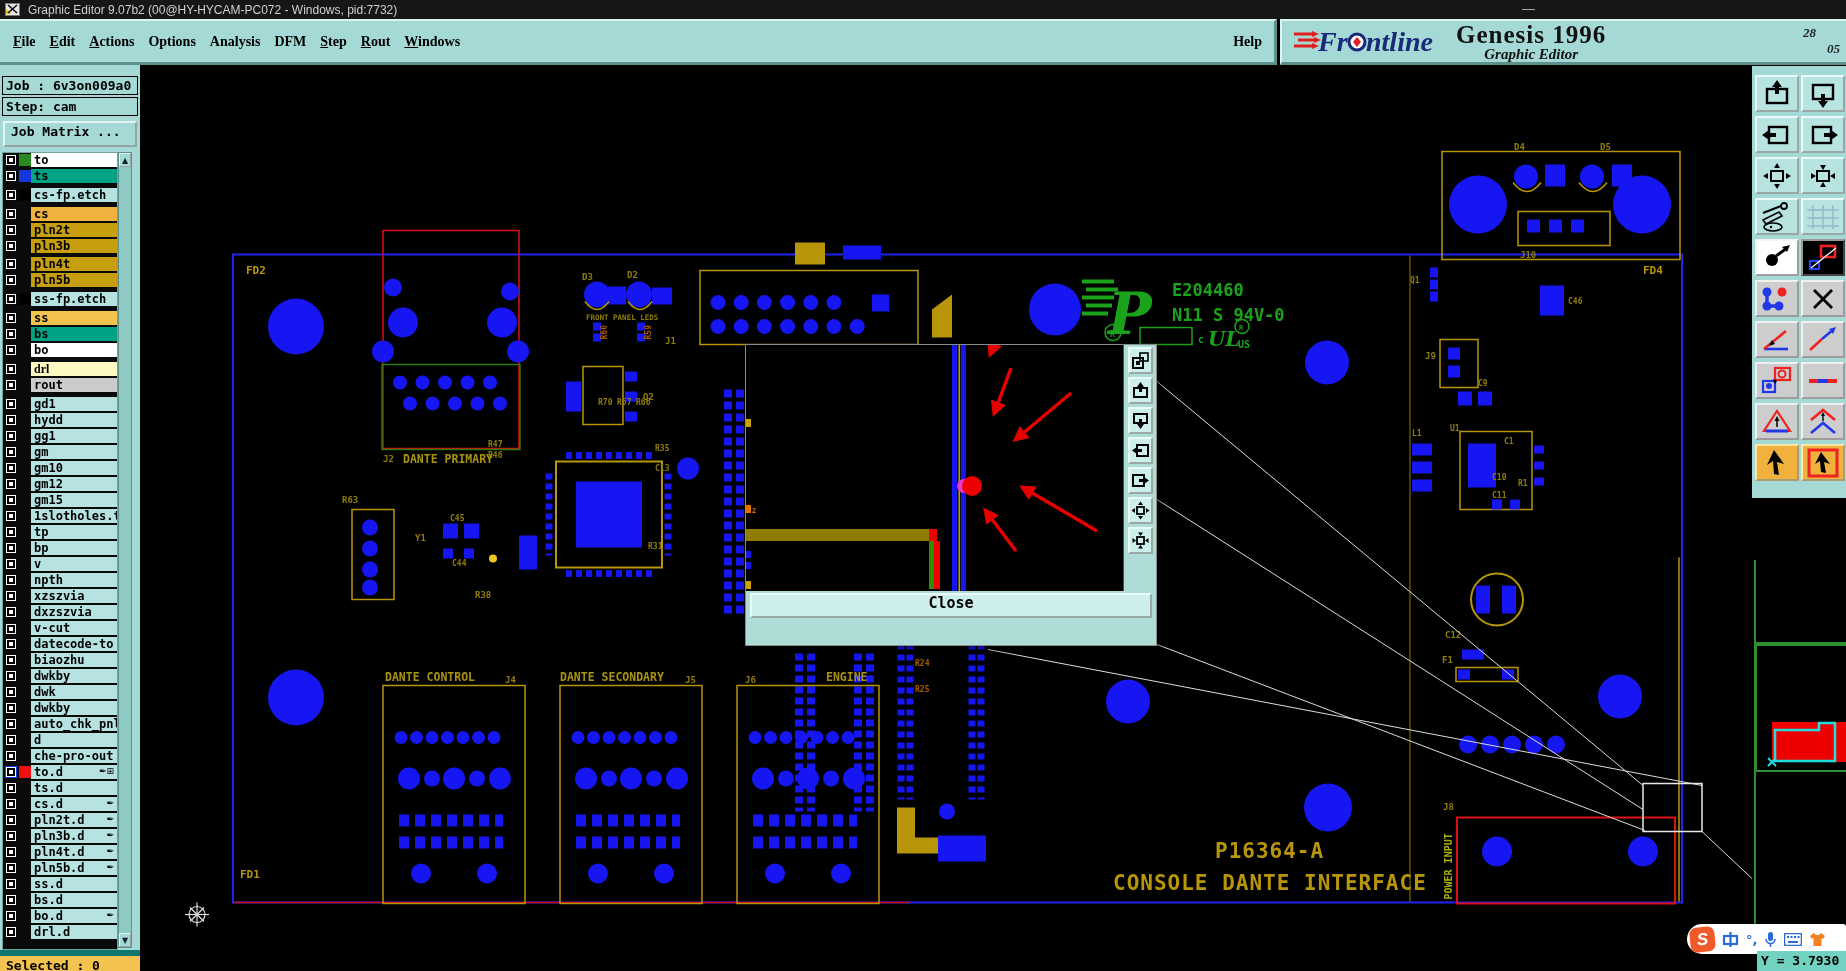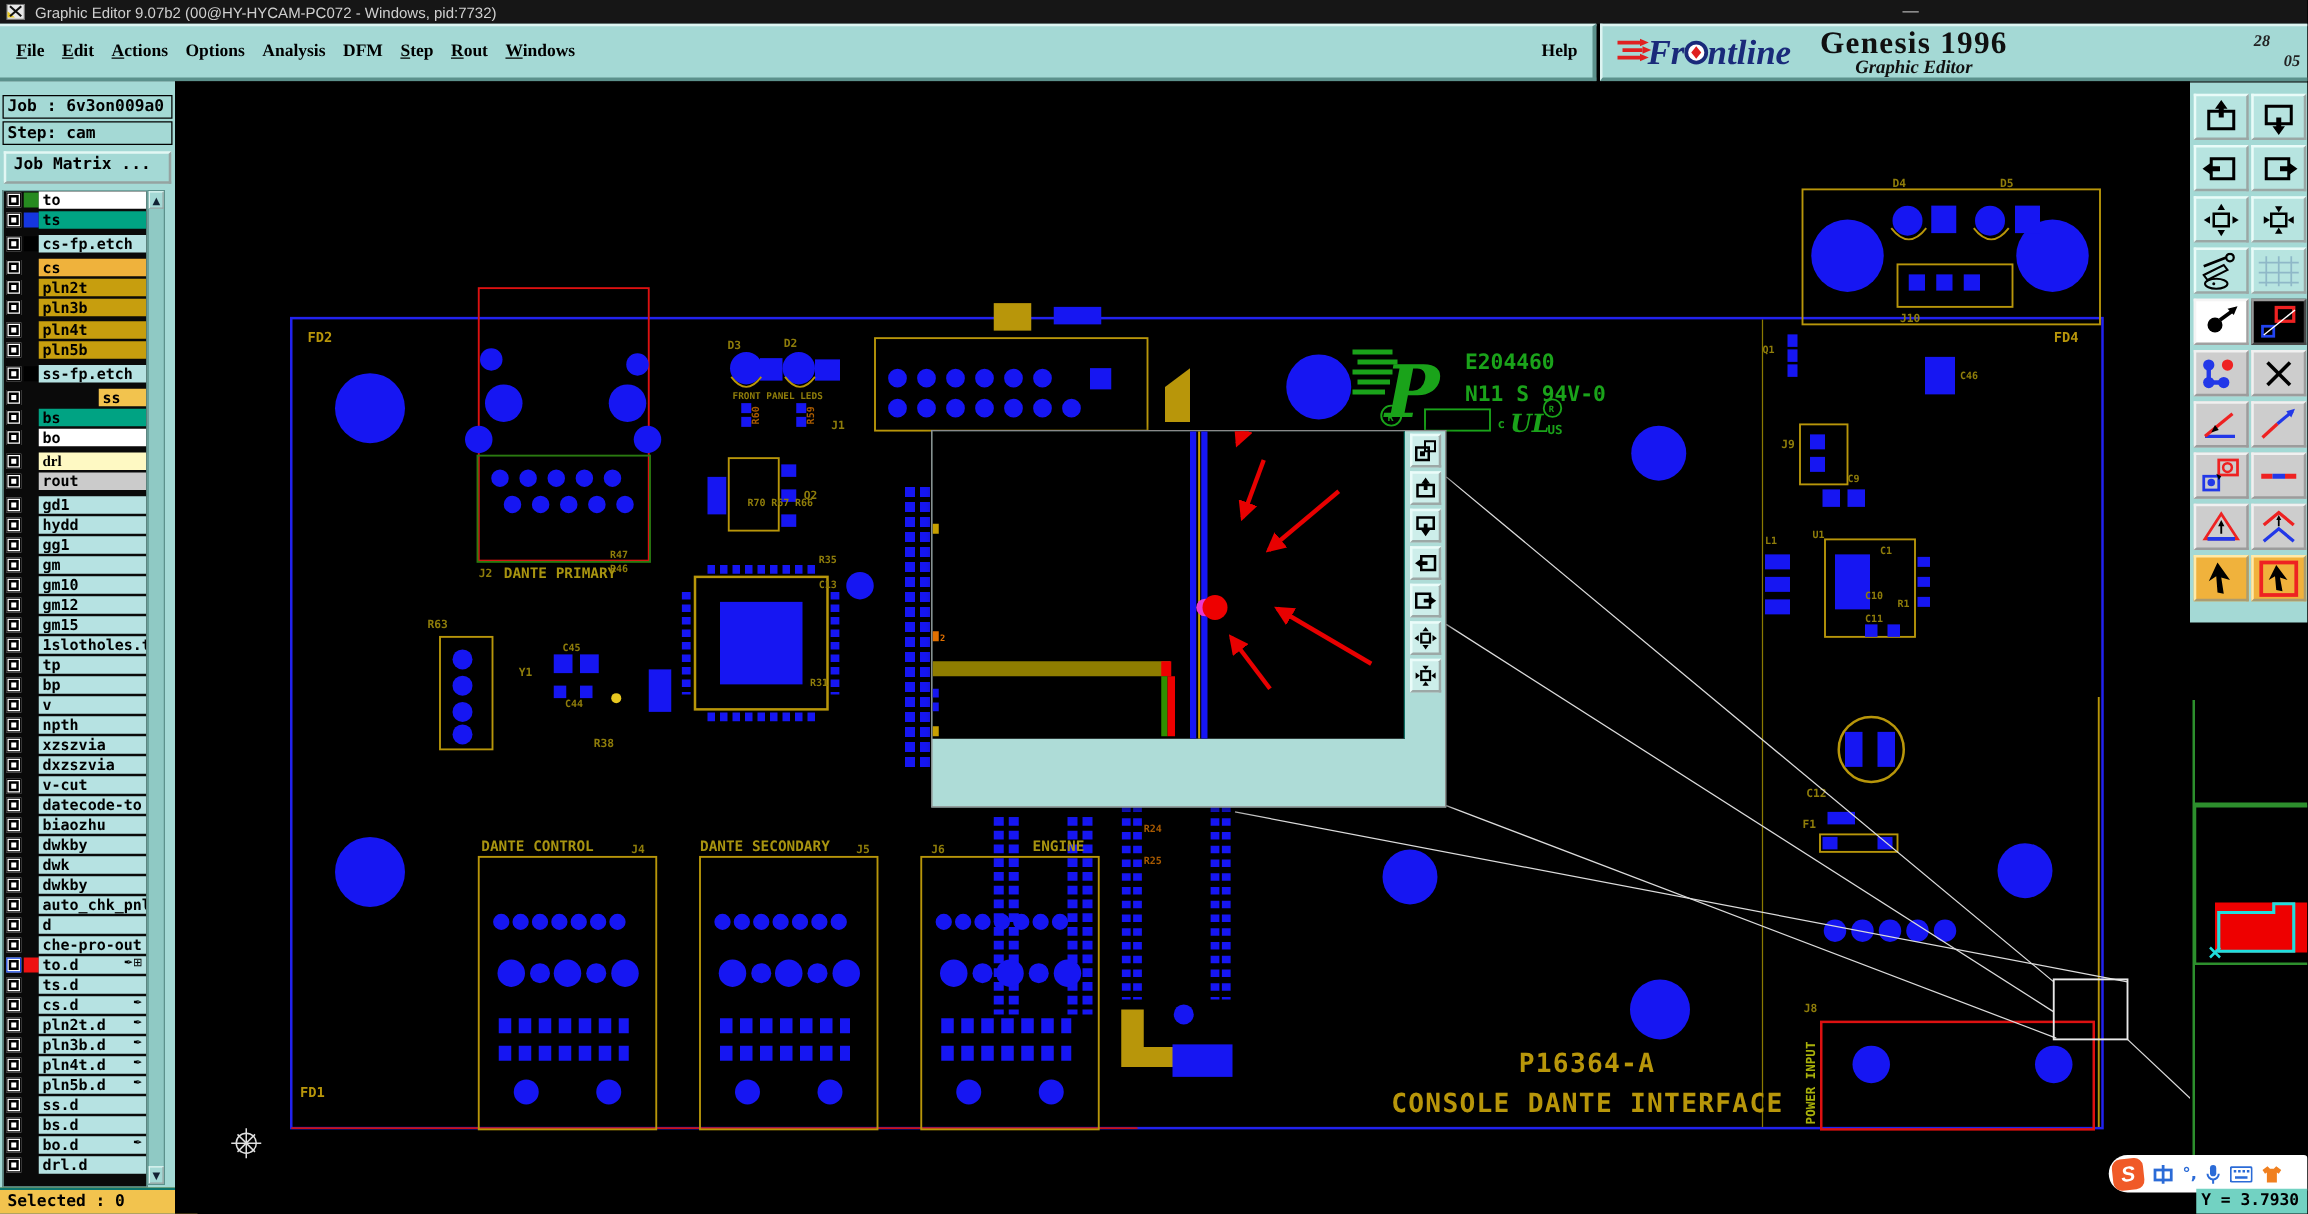--- a/index.html
+++ b/index.html
@@ -39,21 +39,21 @@
   .cb{width:10px;height:10px;background:#fff;border:1px solid #0a0a0a;margin-left:2px;flex:0 0 auto;display:flex;align-items:center;justify-content:center}
   .cbi{width:4px;height:4px;border:2px solid #000;background:#fff}
   .sw{width:12px;height:12px;margin-left:2px;flex:0 0 auto}
   .lbl{flex:1;height:14px;line-height:14px;font:bold 12px "DejaVu Sans Mono",monospace;color:#000;
     padding-left:3px;white-space:nowrap;overflow:hidden}
   .lic{position:absolute;right:3px;top:1px;font:9px "DejaVu Sans",sans-serif;color:#000}
   .vscroll{position:absolute;left:118px;top:87px;width:14px;height:796px;background:#8fc9c4;
     border:1px solid #5c918c;box-sizing:border-box}
   .varr{position:absolute;left:0;width:12px;height:14px;background:#a4d9d5;border:1px outset #e2f7f4;
     font:8px "DejaVu Sans",sans-serif;text-align:center;line-height:13px;color:#123;box-sizing:border-box}
-  .selbar{position:absolute;left:0;top:950px;width:158px;height:21px;background:#f2c34e;border-top:2px solid #0f766e;
+  .selbar{position:absolute;left:0;top:950px;width:158px;height:21px;background:#f2c34e;border-top:6px solid #0f766e;
     font:bold 13px "DejaVu Sans Mono",monospace;color:#000;padding:2px 0 0 6px;box-sizing:border-box}
   
   .canvas{position:absolute;left:140px;top:65px;width:1612px;height:906px;background:#000}
   
   .t-oli{fill:#8f7d0a;font:bold 8px "DejaVu Sans Mono",monospace}
   .t-oli9{fill:#8f7d0a;font:bold 9px "DejaVu Sans Mono",monospace}
   .t-red{fill:#a85a00;font:bold 8px "DejaVu Sans Mono",monospace}
   .t-yel{fill:#b8960a;font:bold 11px "DejaVu Sans Mono",monospace}
   .t-lab{fill:#a89410;font:bold 11.5px "DejaVu Sans Mono",monospace}
   .t-grn{fill:#1aa31a;font:bold 17px "DejaVu Sans Mono",monospace}
@@ -233,21 +233,21 @@
         </span>
       <span class="sw" style="background: rgb(0, 0, 0);"></span>
       <span class="lbl" style="background: rgb(182, 226, 226);">ss-fp.etch</span>
       <span class="lic"></span>
     </div>
       <div class="lrow" style="margin-top: 5px;">
       <span class="cb" style="border-color: rgb(10, 10, 10);">
           <span class="cbi"></span>
         </span>
       <span class="sw" style="background: transparent;"></span>
-      <span class="lbl" style="background: rgb(242, 195, 78); margin-left: 48px;">ss</span>
+      <span class="lbl" style="background: rgb(242, 195, 78);">ss</span>
       <span class="lic"></span>
     </div>
       <div class="lrow" style="margin-top: 0px;">
       <span class="cb" style="border-color: rgb(10, 10, 10);">
           <span class="cbi"></span>
         </span>
       <span class="sw" style="background: transparent;"></span>
       <span class="lbl" style="background: rgb(0, 163, 131);">bs</span>
       <span class="lic"></span>
     </div>
@@ -933,20 +933,21 @@
         <svg width="19" height="19">
             <rect x="6" y="6" width="7" height="7" fill="none" stroke="#000" stroke-width="1.8"></rect>
             <polygon points="9.5,5 12,1.5 7,1.5" fill="#000"></polygon>
             <polygon points="9.5,14 12,17.5 7,17.5" fill="#000"></polygon>
             <polygon points="5,9.5 1.5,7 1.5,12" fill="#000"></polygon>
             <polygon points="14,9.5 17.5,7 17.5,12" fill="#000"></polygon>
           </svg>
       </button>
     </div>
   </div>
+  <div class="pv-close">Close</div>
 </div>
 
 <div class="rpanel">
   <div class="rtb-top">
     <button class="tbtn b-teal">
       <svg width="36" height="30">
           <rect x="8" y="10" width="20" height="14" fill="none" stroke="#000" stroke-width="2.4"></rect>
           <polygon points="18,1 23,8 20,8 20,15 16,15 16,8 13,8" fill="#000"></polygon>
         </svg>
       </button>

